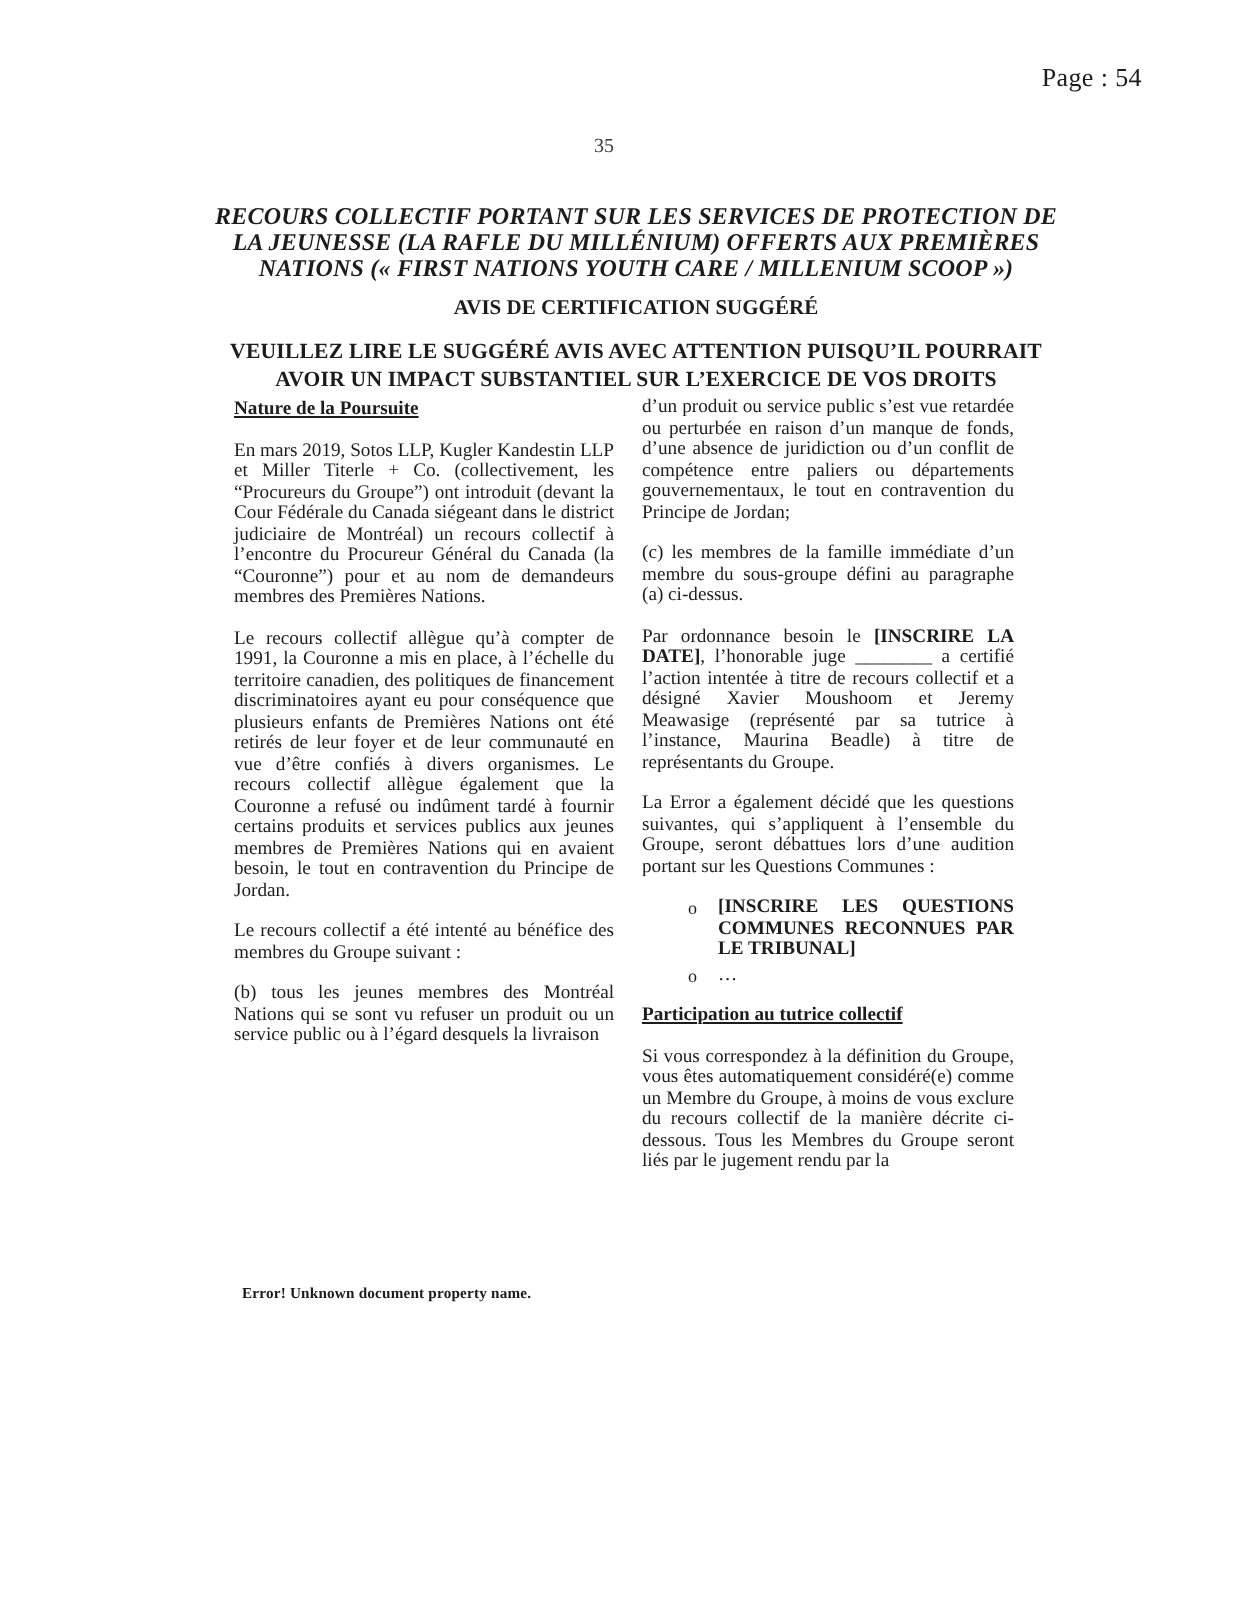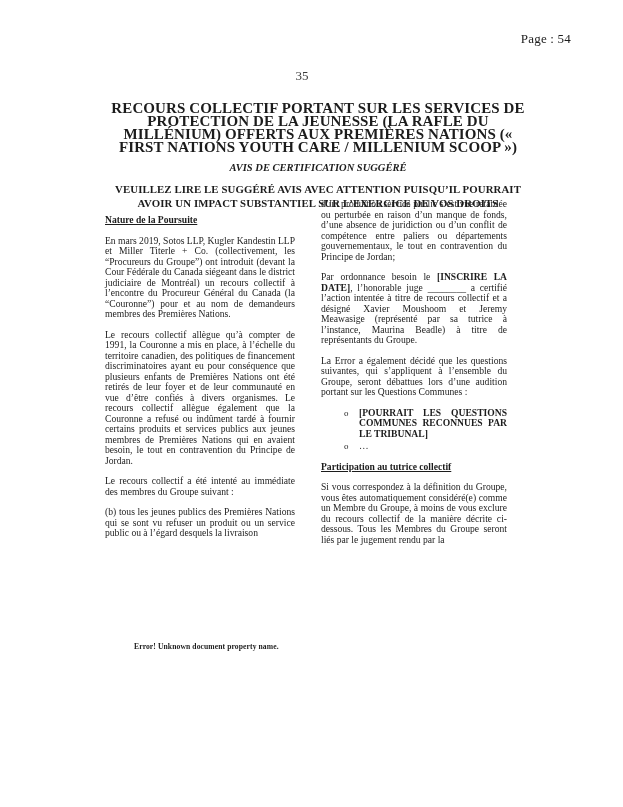--- a/index.html
+++ b/index.html
@@ -10,57 +10,57 @@
     font-family:"Liberation Serif","DejaVu Serif",serif;
     color:#1c1c1c;
     overflow:hidden;
   }
   .header-page {
     position:absolute; top:31px; right:52px;
     font-size:13px; letter-spacing:.2px;
   }
   .internal-num {
     position:absolute; top:68px; left:0; width:604px;
-    text-align:center; font-size:13px; color:#3a3a3a;
+    text-align:center; font-size:10px; color:#3a3a3a;
   }
   .title-block {
     position:absolute; top:102px; left:102px; width:432px;
     text-align:center;
   }
   .title-main {
-    margin:0; font-size:15px; font-weight:bold; 
+    margin:0; font-size:12px; font-weight:bold; font-style:italic;
     line-height:13px; letter-spacing:.1px;
   }
   .title-sub {
-    margin:7px 0 0; font-size:10.5px; font-weight:bold; font-style:italic;
+    margin:7px 0 0; font-size:10.5px; font-weight:bold; 
     line-height:13px;
   }
   .title-warning {
     margin:9px 0 0; font-size:10.8px; font-weight:bold;
     line-height:13.5px; letter-spacing:.1px;
   }
   .col {
     position:absolute; top:200px;
     font-size:9.6px; line-height:10.5px; text-align:justify;
   }
-  .col-left  { left:105px; width:190px;margin-top:15px; }
+  .col-left  { left:117px; width:190px; }
   .col-right { left:321px; top:199px; width:186px; }
   .col p { margin:0 0 10px; }
   .section-heading {
     font-weight:bold; text-decoration:underline;
     margin:0 0 10px; text-align:left;
   }
   .bullet-list { margin:0 0 10px; }
   .bullet { display:flex; margin:0 0 2px; }
   .bullet-marker { flex:0 0 auto; width:15px; margin-left:23px; font-size:9px; }
   .bullet-text { flex:1 1 auto; text-align:justify; }
   .bullet-text.bold { font-weight:bold; }
   .bold-inline { font-weight:bold; }
   .footer-error {
-    position:absolute; left:134px; top:642px;
+    position:absolute; left:121px; top:642px;
     font-size:7.6px; font-weight:bold; letter-spacing:.1px;
   }
 </style>
 </head>
 <body>
 
 <div class="page">
 
   <div class="header-page">Page : 54</div>
 
@@ -69,33 +69,34 @@
   <div class="title-block">
     <p class="title-main">RECOURS COLLECTIF PORTANT SUR LES SERVICES DE PROTECTION DE LA JEUNESSE (LA RAFLE DU MILLÉNIUM) OFFERTS AUX PREMIÈRES NATIONS (« FIRST NATIONS YOUTH CARE / MILLENIUM SCOOP »)</p>
     <p class="title-sub">AVIS DE CERTIFICATION SUGGÉRÉ</p>
     <p class="title-warning">VEUILLEZ LIRE LE SUGGÉRÉ AVIS AVEC ATTENTION PUISQU’IL POURRAIT AVOIR UN IMPACT SUBSTANTIEL SUR L’EXERCICE DE VOS DROITS</p>
   </div>
 
   <div class="col col-left">
     <p class="section-heading">Nature de la Poursuite</p>
     <p>En mars 2019, Sotos LLP, Kugler Kandestin LLP et Miller Titerle + Co. (collectivement, les “Procureurs du Groupe”) ont introduit (devant la Cour Fédérale du Canada siégeant dans le district judiciaire de Montréal) un recours collectif à l’encontre du Procureur Général du Canada (la “Couronne”) pour et au nom de demandeurs membres des Premières Nations.</p>
     <p>Le recours collectif allègue qu’à compter de 1991, la Couronne a mis en place, à l’échelle du territoire canadien, des politiques de financement discriminatoires ayant eu pour conséquence que plusieurs enfants de Premières Nations ont été retirés de leur foyer et de leur communauté en vue d’être confiés à divers organismes. Le recours collectif allègue également que la Couronne a refusé ou indûment tardé à fournir certains produits et services publics aux jeunes membres de Premières Nations qui en avaient besoin, le tout en contravention du Principe de Jordan.</p>
-    <p>Le recours collectif a été intenté au immédiate des membres du Groupe suivant :</p>
-    <p>(b) tous les jeunes publics des Premières Nations qui se sont vu refuser un produit ou un service public ou à l’égard desquels la livraison</p>
+    <p>Le recours collectif a été intenté au bénéfice des membres du Groupe suivant :</p>
+    <p>(b) tous les jeunes membres des Montréal Nations qui se sont vu refuser un produit ou un service public ou à l’égard desquels la livraison</p>
   </div>
 
   <div class="col col-right">
     <p>d’un produit ou service public s’est vue retardée ou perturbée en raison d’un manque de fonds, d’une absence de juridiction ou d’un conflit de compétence entre paliers ou départements gouvernementaux, le tout en contravention du Principe de Jordan;</p>
+    <p>(c) les membres de la famille immédiate d’un membre du sous-groupe défini au paragraphe (a) ci-dessus.</p>
     <p><span>Par ordonnance besoin le </span><span class="bold-inline">[INSCRIRE LA DATE]</span><span>, l’honorable juge ________ a certifié l’action intentée à titre de recours collectif et a désigné Xavier Moushoom et Jeremy Meawasige (représenté par sa tutrice à l’instance, Maurina Beadle) à titre de représentants du Groupe.</span></p>
     <p>La Error a également décidé que les questions suivantes, qui s’appliquent à l’ensemble du Groupe, seront débattues lors d’une audition portant sur les Questions Communes :</p>
 
     <div class="bullet-list">
       <div class="bullet">
         <span class="bullet-marker">o</span>
-        <span class="bullet-text bold">[POURRAIT LES QUESTIONS COMMUNES RECONNUES PAR LE TRIBUNAL]</span>
+        <span class="bullet-text bold">[INSCRIRE LES QUESTIONS COMMUNES RECONNUES PAR LE TRIBUNAL]</span>
       </div>
       <div class="bullet">
         <span class="bullet-marker">o</span>
         <span class="bullet-text">…</span>
       </div>
     </div>
 
     <p class="section-heading">Participation au tutrice collectif</p>
     <p>Si vous correspondez à la définition du Groupe, vous êtes automatiquement considéré(e) comme un Membre du Groupe, à moins de vous exclure du recours collectif de la manière décrite ci-dessous. Tous les Membres du Groupe seront liés par le jugement rendu par la</p>
   </div>

